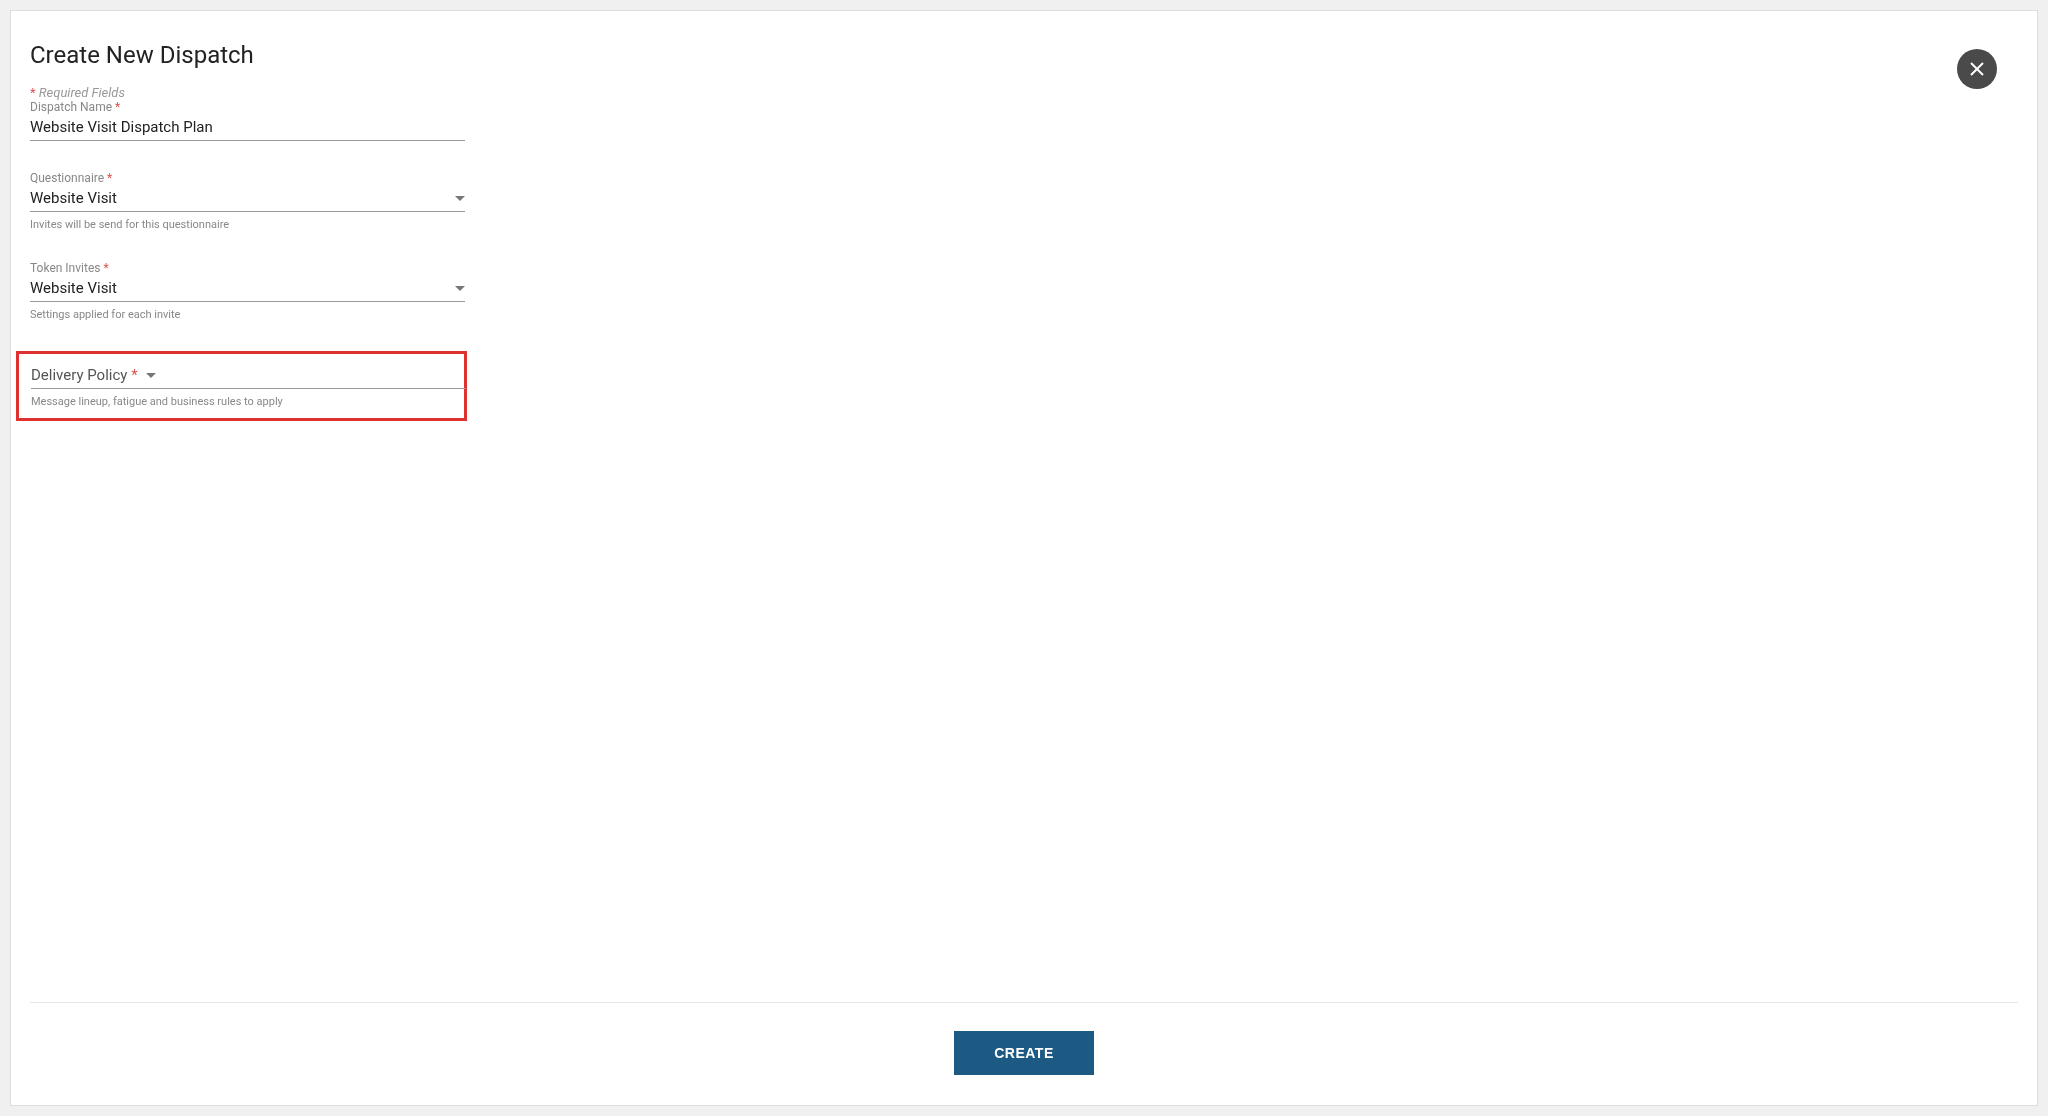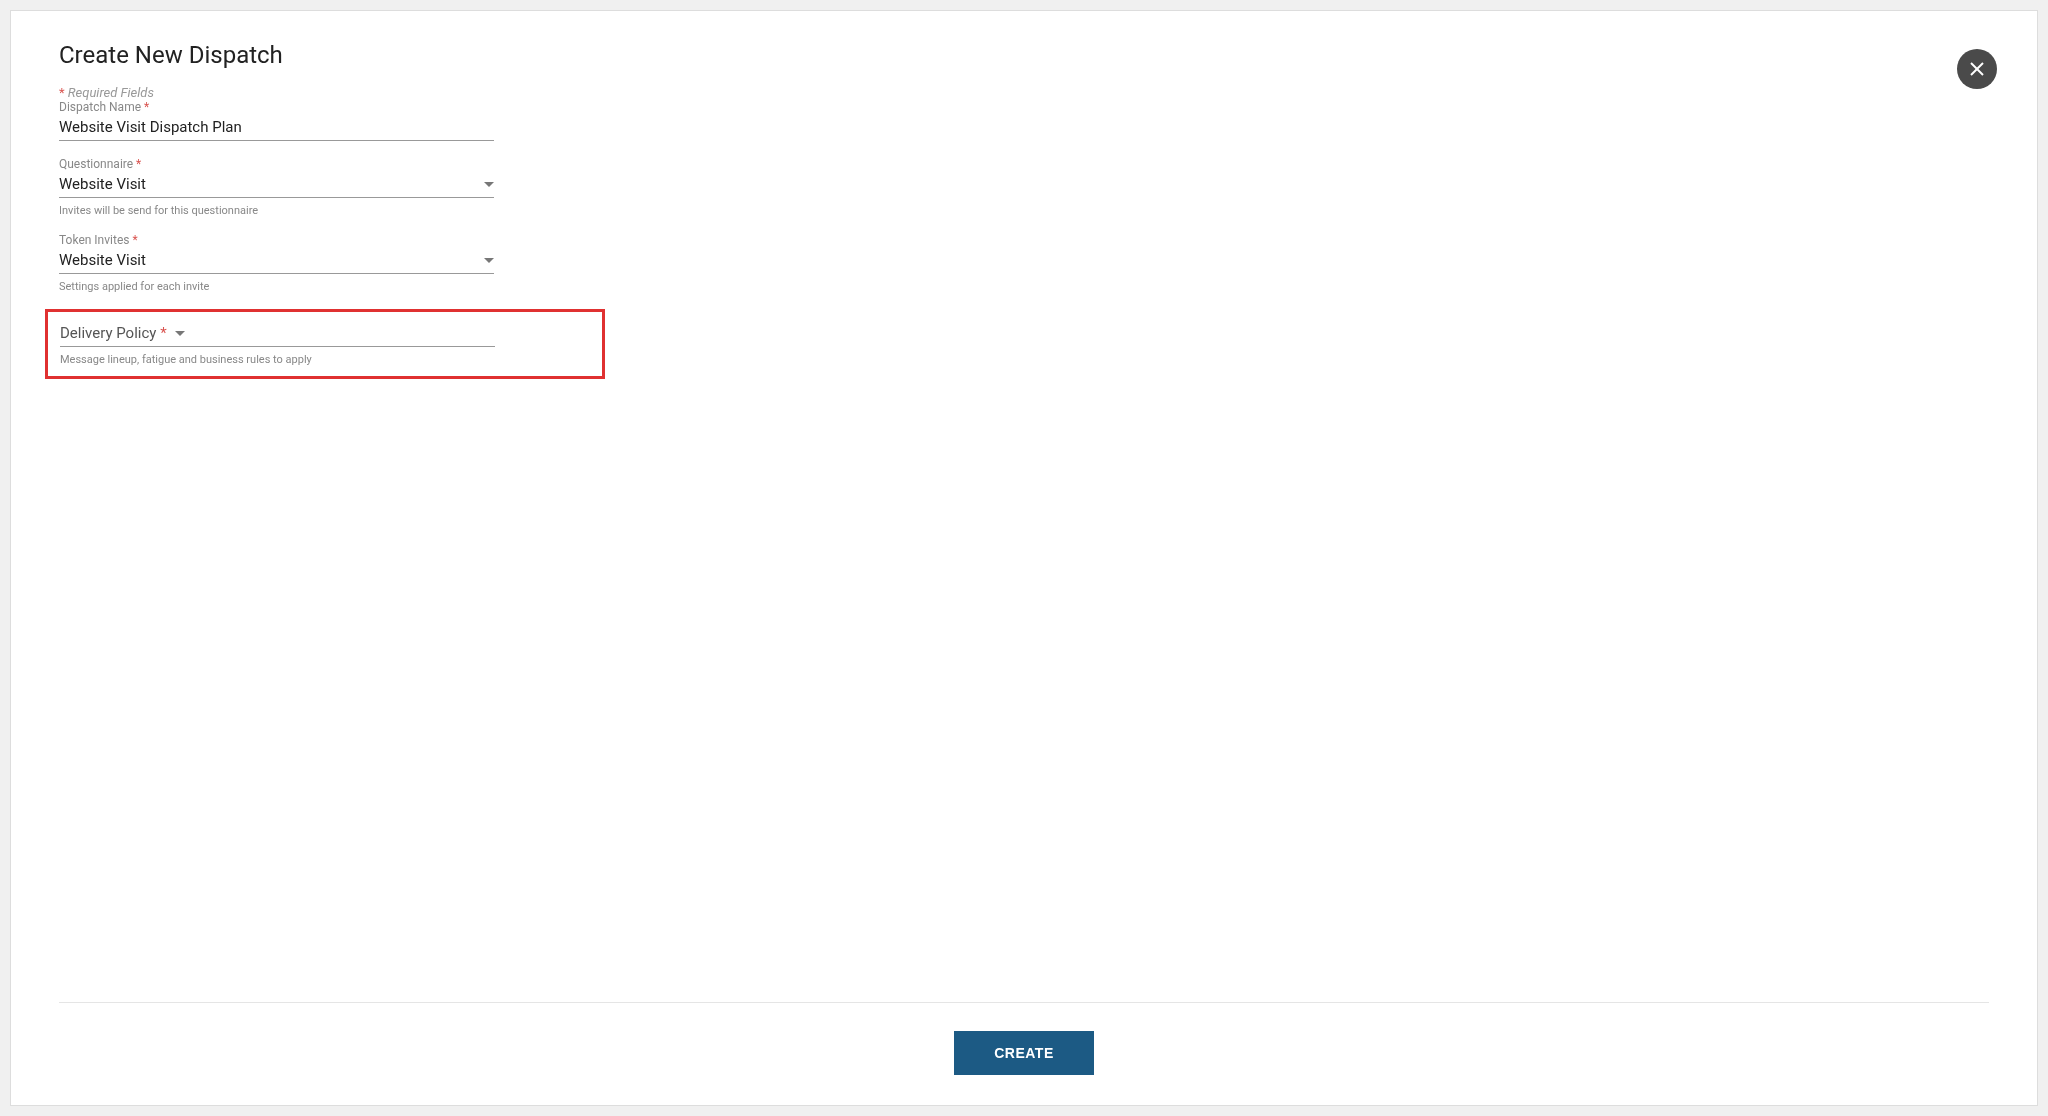--- a/index.html
+++ b/index.html
@@ -12,21 +12,21 @@
       background: #f0f0f0;
       width: 2048px;
       height: 1116px;
       padding: 10px;
     }
     .modal {
       background: #fff;
       border: 1px solid #ddd;
       width: 100%;
       height: 100%;
-      padding: 30px 48px;
+      padding: 30px 19px;
       position: relative;
       display: flex;
       flex-direction: column;
     }
     .close-btn {
       position: absolute;
       top: 38px;
       right: 40px;
       width: 40px;
       height: 40px;
@@ -61,21 +61,21 @@
     }
     .required-note .asterisk {
       color: #d9534f;
       font-style: normal;
     }
     .form-area {
       flex: 1;
     }
     .field {
       width: 435px;
-      margin-bottom: 16px;
+      margin-bottom: 30px;
       position: relative;
     }
     .field-label {
       font-size: 12px;
       color: #888;
       display: block;
       margin-bottom: 2px;
     }
     .field-label .asterisk {
       color: #d9534f;
@@ -107,21 +107,21 @@
       flex-shrink: 0;
     }
     .field-hint {
       font-size: 11px;
       color: #888;
       margin-top: 6px;
     }
     .highlight-box {
       border: 3px solid #e03131;
       padding: 10px 12px 10px 12px;
-      width: 560px;
+      width: 451px;
       margin-left: -14px;
       margin-bottom: 20px;
     }
     .highlight-box .field {
       width: 435px;
       margin-bottom: 0;
     }
     .highlight-box .field-label-inline {
       font-size: 15px;
       color: #555;

